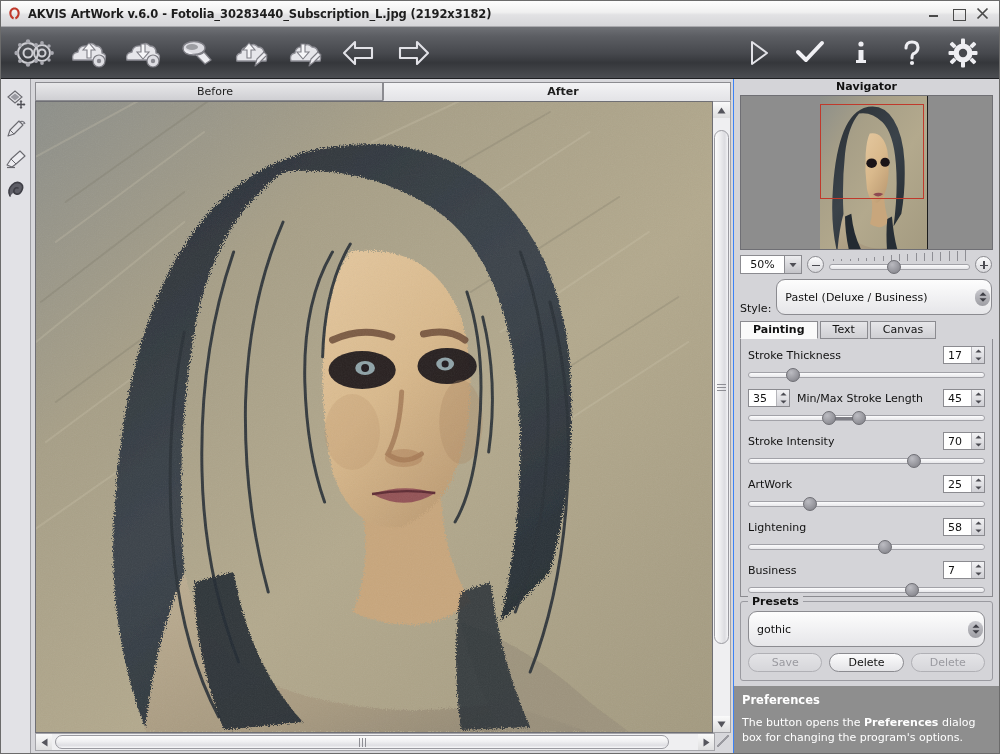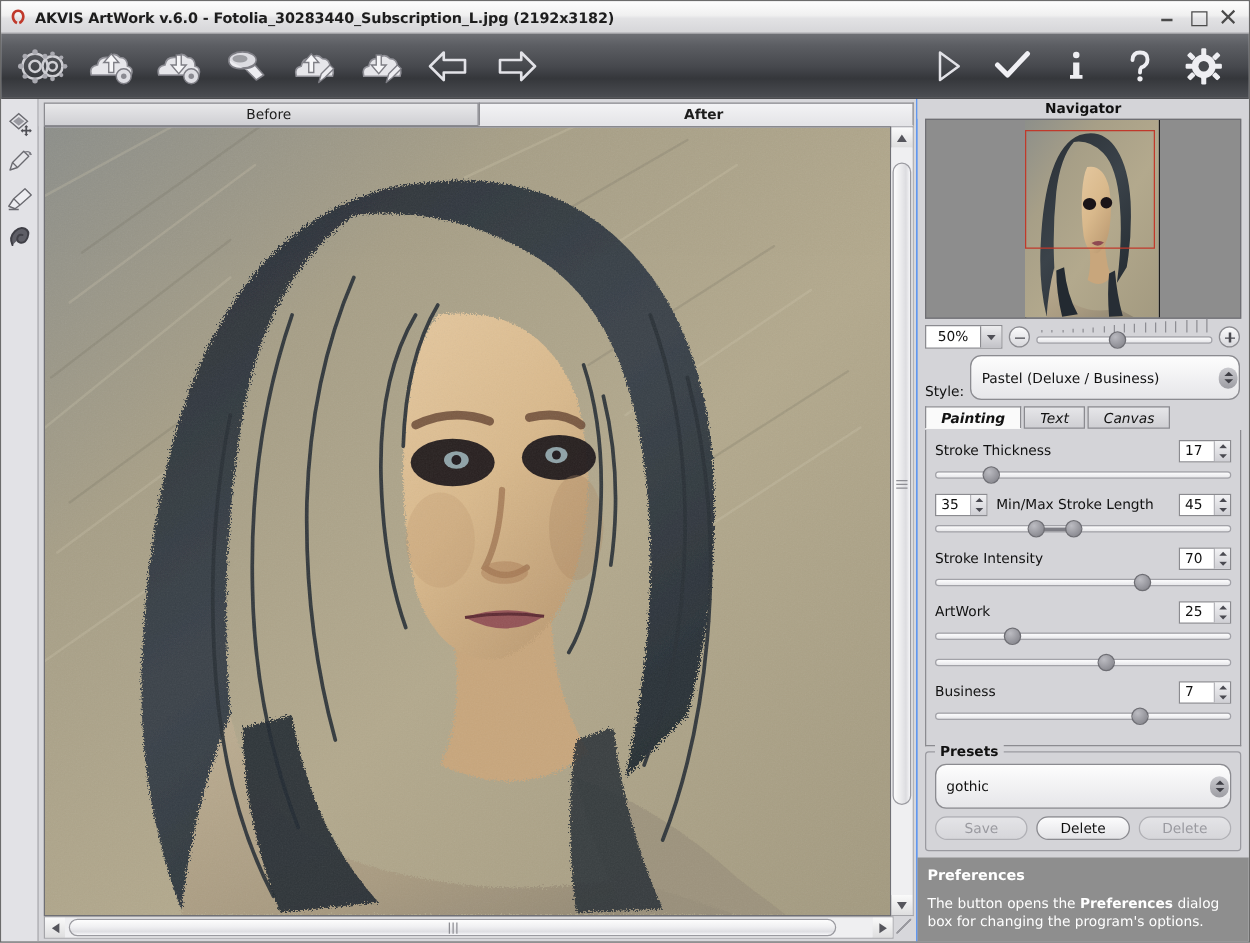--- a/index.html
+++ b/index.html
@@ -139,21 +139,21 @@
   .stylerow { display:flex; align-items:flex-end; gap:5px; padding:1px 7px 5px 6px; }
   .stylelabel { font-size:11px; color:#111; }
   .combo { flex:1 1 auto; height:36px; display:flex; align-items:center;
            border:1px solid #8b8b90; border-radius:9px;
            background:linear-gradient(to bottom,#fdfdfd,#e6e6e9); padding-left:8px; cursor:default; }
   .combo span { flex:1 1 auto; font-size:11px; color:#111; }
   .combo .spin { width:15px; flex:0 0 15px; height:17px; margin-right:1px; border-radius:8px;
                  background:linear-gradient(to bottom,#c9c9ce,#9d9da3);
                  display:flex; flex-direction:column; align-items:center; justify-content:center; gap:2px; }
 
-  .tabs2 { display:flex; padding:0 6px; align-items:flex-start; height:19px;font-style:italic; }
+  .tabs2 { display:flex; padding:0 6px; align-items:center; height:19px; }
   .t2 { height:18px; padding:0 12px; display:flex; align-items:center; font-size:11px;
         color:#111; border:1px solid #8b8b90; margin-right:2px;
         background:linear-gradient(to bottom,#e6e6e9,#cfcfd3); cursor:default; }
   .t2.active { background:#fafafa; font-weight:bold; border-bottom-color:#fafafa; }
   .panelbody { flex:1 1 auto; margin:0 6px; background:#d4d4d8;
                border:1px solid #8b8b90; border-top:none; padding:7px 7px 0 7px;
                min-height:0; }
 
   .prow { display:flex; align-items:center; height:19px; margin-bottom:3px; }
   .plabel { flex:1 1 auto; font-size:11px; color:#111; }
@@ -736,20 +736,38 @@
                   </svg>
                 </i>
             </div>
           </div>
         </div>
         <div class="srow">
           <div class="strack"></div>
           <div class="sknob" id="k3" style="left: calc(26% - 7px);"></div>
         </div>
 
+        <div class="prow">
+          <div class="plabel">Lightening</div>
+          <div class="spinbox">
+            <span>58</span>
+            <div class="spinctl">
+              <i>
+                  <svg width="7" height="4" viewBox="0 0 7 4">
+                    <path d="M3.5 0.4 L6.6 3.6 L0.4 3.6 Z" fill="#4a4a51"></path>
+                  </svg>
+                </i>
+              <i>
+                  <svg width="7" height="4" viewBox="0 0 7 4">
+                    <path d="M3.5 3.6 L0.4 0.4 L6.6 0.4 Z" fill="#4a4a51"></path>
+                  </svg>
+                </i>
+            </div>
+          </div>
+        </div>
         <div class="srow">
           <div class="strack"></div>
           <div class="sknob" id="k4" style="left: calc(58% - 7px);"></div>
         </div>
 
         <div class="prow">
           <div class="plabel">Business</div>
           <div class="spinbox">
             <span>7</span>
             <div class="spinctl">

